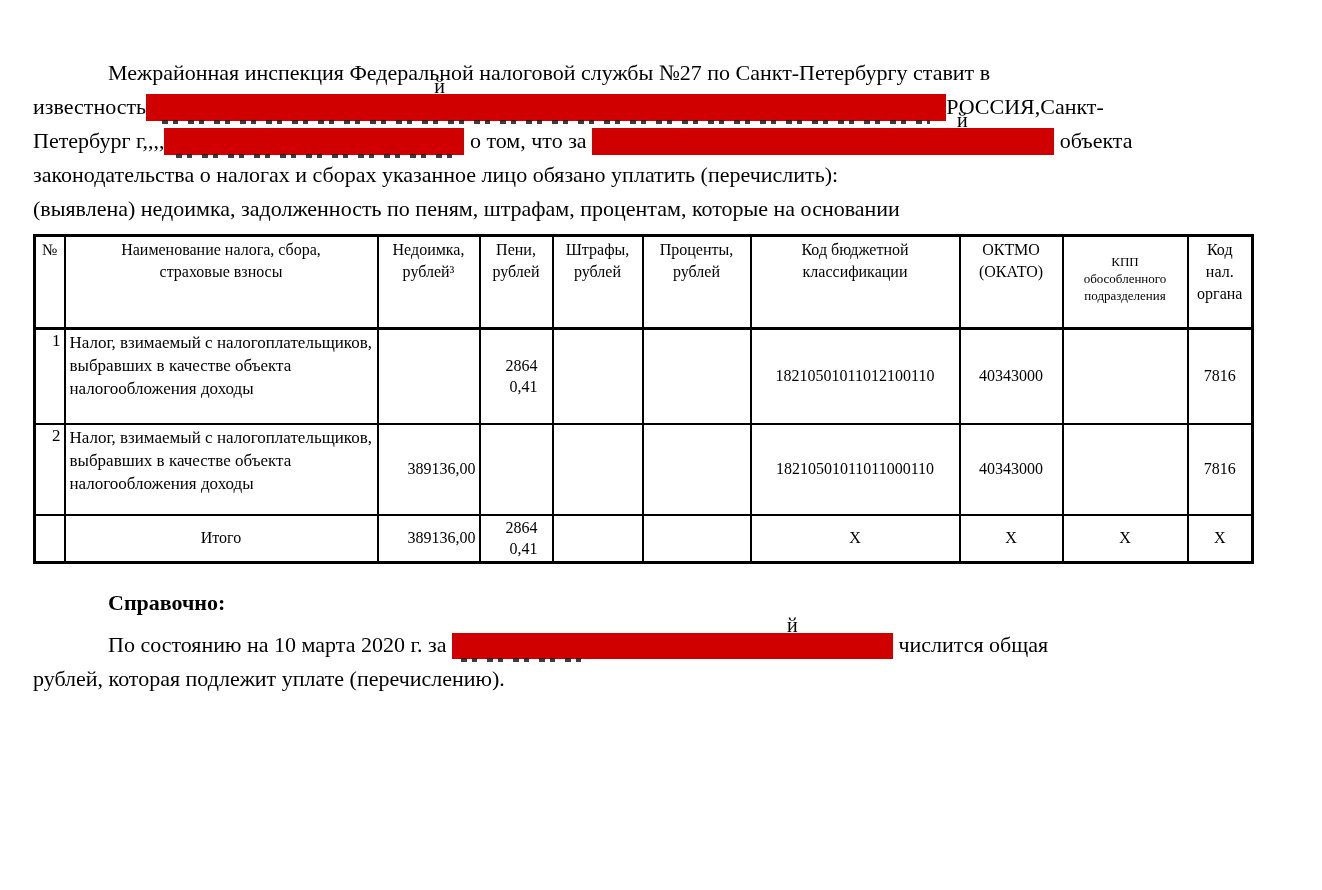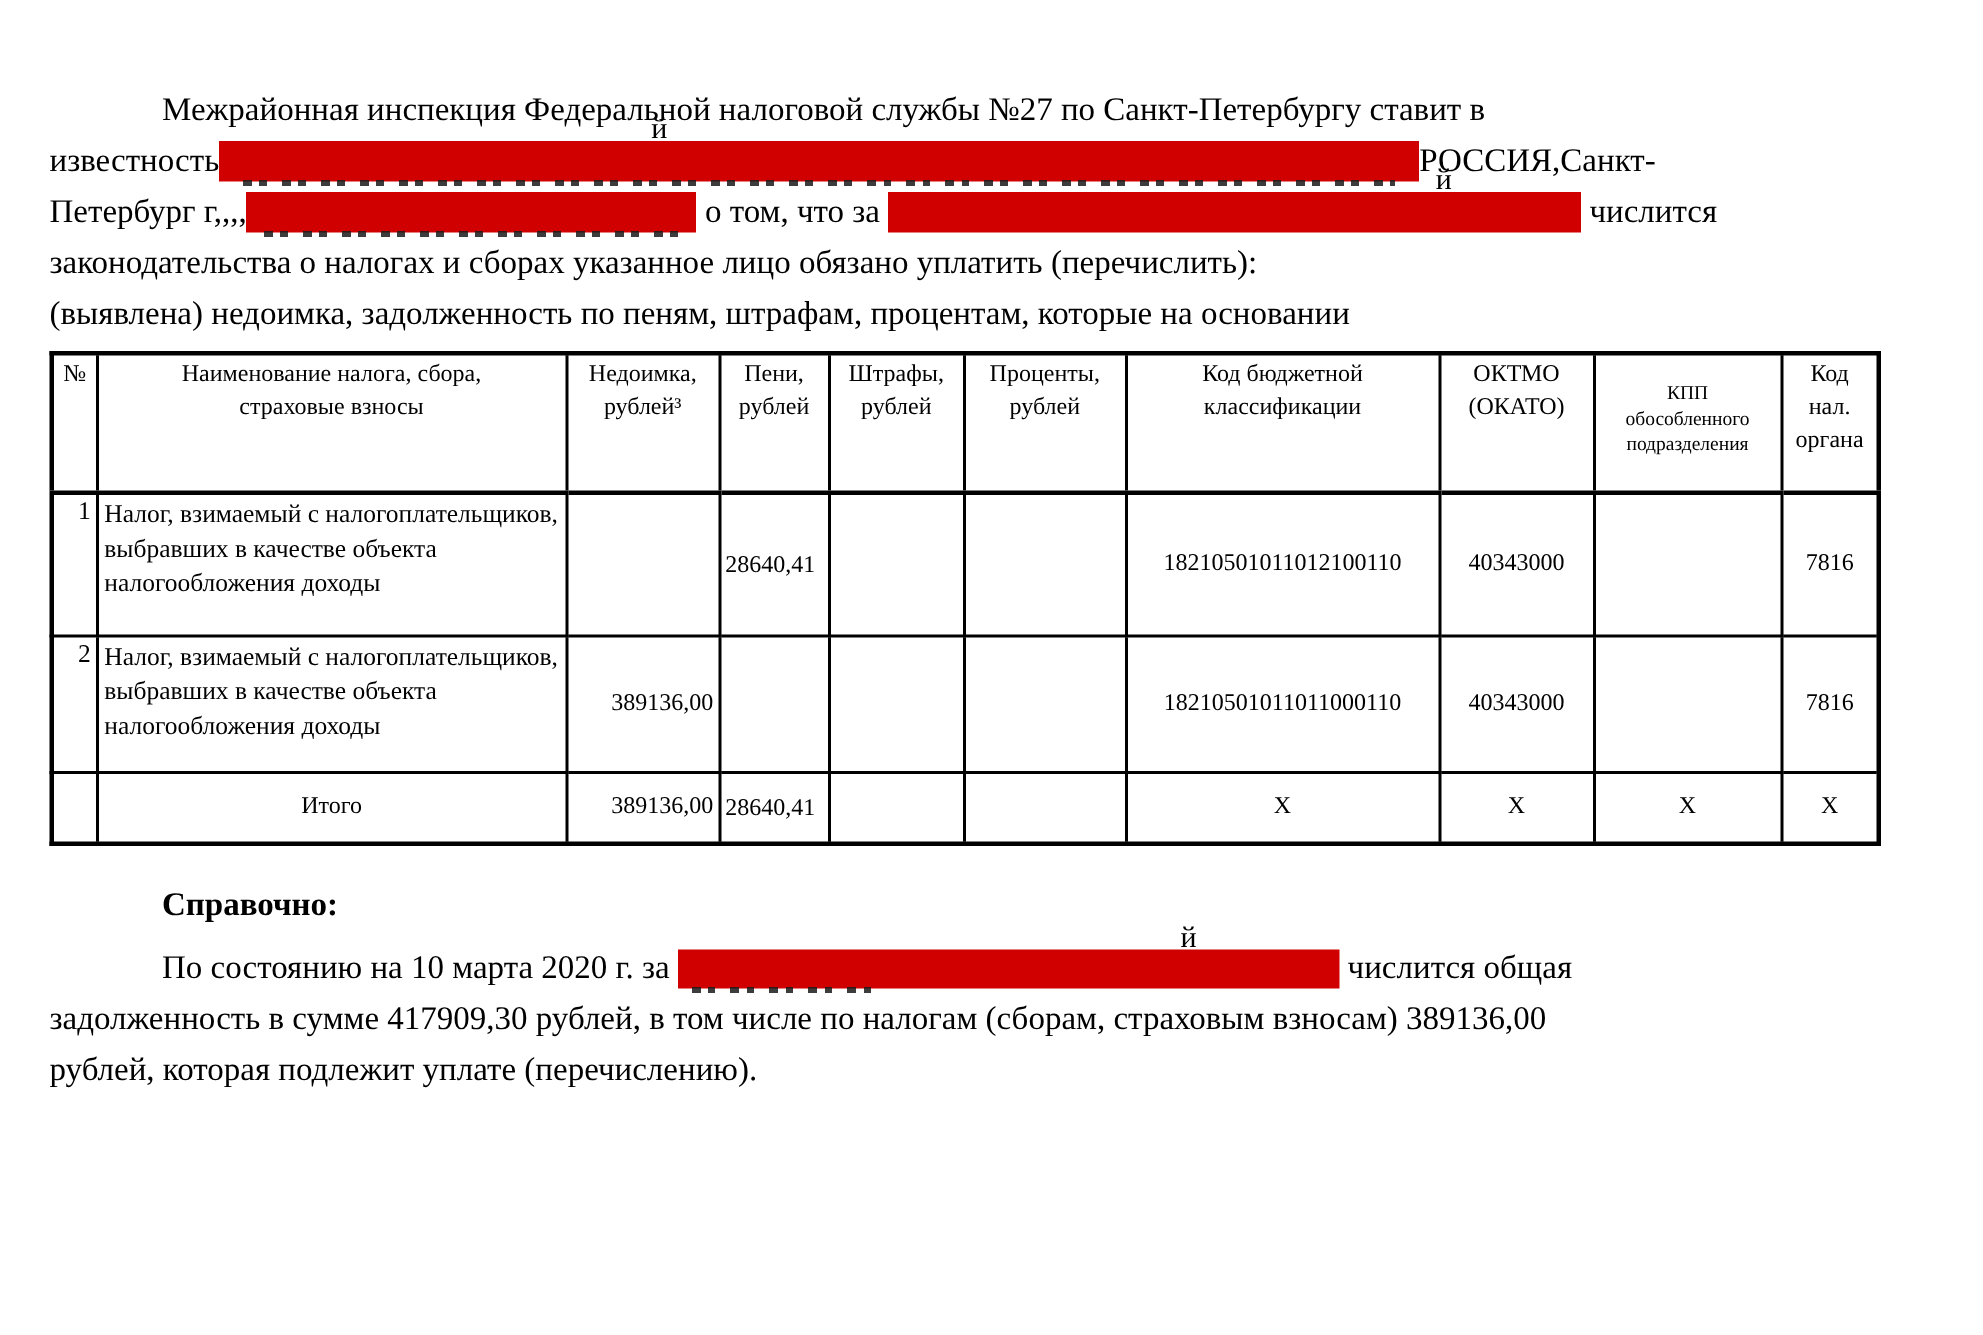--- a/index.html
+++ b/index.html
@@ -42,36 +42,36 @@
     white-space:pre-line; padding:2px 1px 0 1px; text-align:center;
     border-bottom:3px solid #000 !important;
   }
   th.small { font-size:13px; line-height:17px; padding-top:16px; }
   tr.r1 { height:95px; } tr.r2 { height:91px; } tr.total { height:48px; }
   td { font-size:16px; }
   td.num   { text-align:right; vertical-align:top; font-size:17px; padding:1px 3px 0 0; }
   td.name  { text-align:left; vertical-align:top; font-size:17px; line-height:23px; padding:1px 2px 0 4px;margin-left:24px; }
   td.right { text-align:right; vertical-align:middle; padding-right:3px;border-radius:26px; }
   td.center{ text-align:center; vertical-align:middle; }
-  td.break { word-break:break-all; text-align:left; vertical-align:middle; padding:0 3px; line-height:21px; }
+  td.break { word-break:break-all; text-align:right; vertical-align:middle; padding:0 14px; line-height:21px; }
   tr.total td { border-top:1px solid #0f172a; }
 
   .spravochno { font-weight:bold; font-size:22px; margin:26px 0 0 75px; }
   .para.bottom { margin-top:12px; }
 </style>
 </head>
 <body>
 
 <div class="doc">
 
 
   <div class="para">
     <div class="line indent">Межрайонная инспекция Федеральной налоговой службы №27 по Санкт-Петербургу ставит в</div>
     <div class="line"><span>известность</span><span class="redact w-l2" style="background: rgb(209, 0, 0);"><span class="peek" style="left:36%">й</span><span class="frag" style="left:2%;right:2%"></span></span><span>РОССИЯ,Санкт-</span></div>
-    <div class="line"><span>Петербург г,,,,</span><span class="redact w-l3a" style="background: rgb(209, 0, 0);"><span class="frag" style="left:4%;right:4%"></span></span> <span>о том, что за</span> <span class="redact w-l3b" style="background: rgb(209, 0, 0);"><span class="peek" style="left:79%">й</span></span> <span>числится</span></div>
+    <div class="line"><span>Петербург г,,,,</span><span class="redact w-l3a" style="background: rgb(209, 0, 0);"><span class="frag" style="left:4%;right:4%"></span></span> <span>о том, что за</span> <span class="redact w-l3b" style="background: rgb(209, 0, 0);"><span class="peek" style="left:79%">й</span></span> <span>объекта</span></div>
     <div class="line">законодательства о налогах и сборах указанное лицо обязано уплатить (перечислить):</div>
     <div class="line">(выявлена) недоимка, задолженность по пеням, штрафам, процентам, которые на основании</div>
   </div>
 
   <table class="tax">
     <colgroup>
       <col style="width:30px">
         <col style="width:313px">
         <col style="width:102px">
         <col style="width:73px">
@@ -144,17 +144,16 @@
         <td class="center">X</td>
         <td class="center">X</td>
       </tr>
     </tbody>
   </table>
 
   <div class="spravochno">Справочно:</div>
 
   <div class="para bottom">
     <div class="line indent"><span>По состоянию на 10 марта 2020 г. за</span> <span class="redact w-b1" style="background: rgb(209, 0, 0);"><span class="peek" style="left:76%">й</span><span class="frag" style="left:2%;width:28%"></span></span> <span>числится общая</span></div>
-    <div class="line">задолженность в сумме 417909,30 рублей, в том числе по налогам (сборам, страховым взносам) 389136,00</div>
     <div class="line">рублей, которая подлежит уплате (перечислению).</div>
   </div>
 
 </div>
 
 </body></html>

